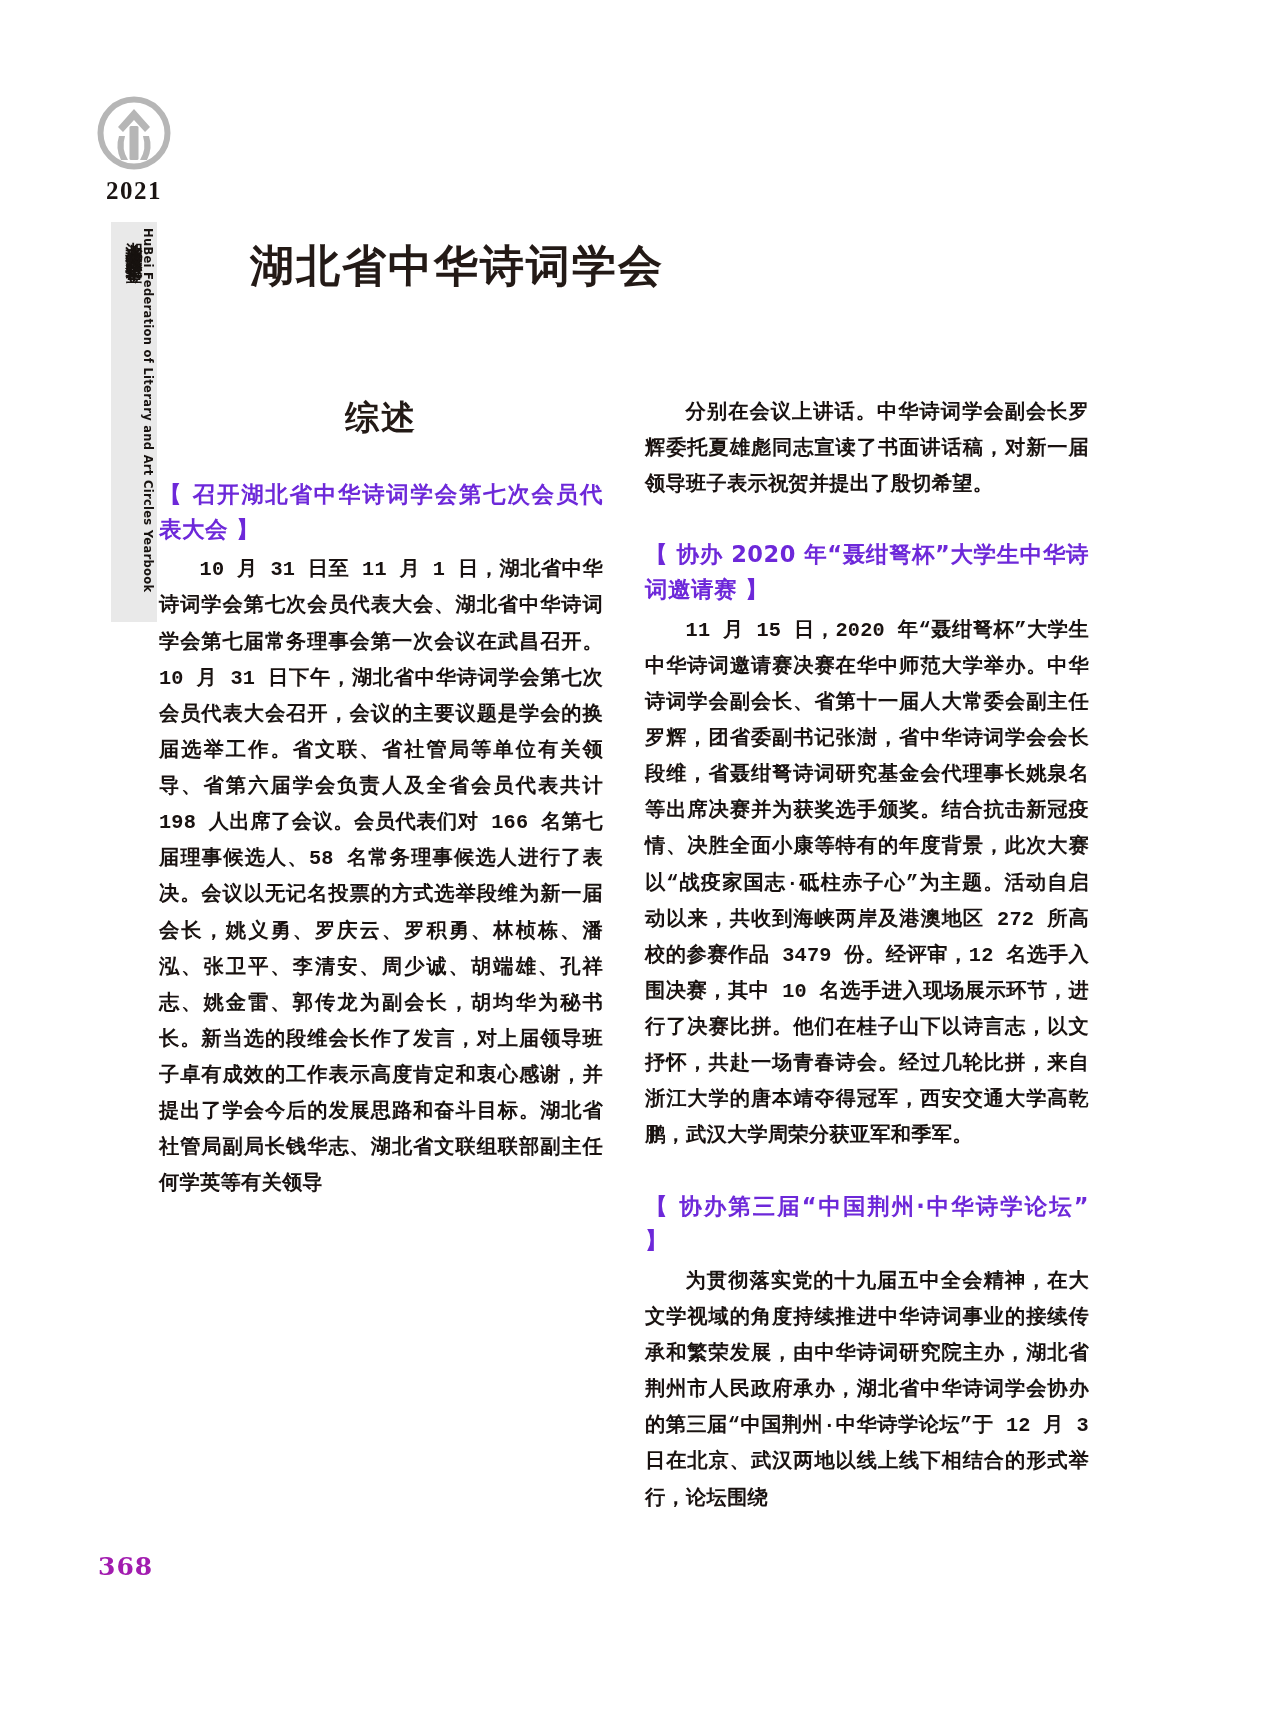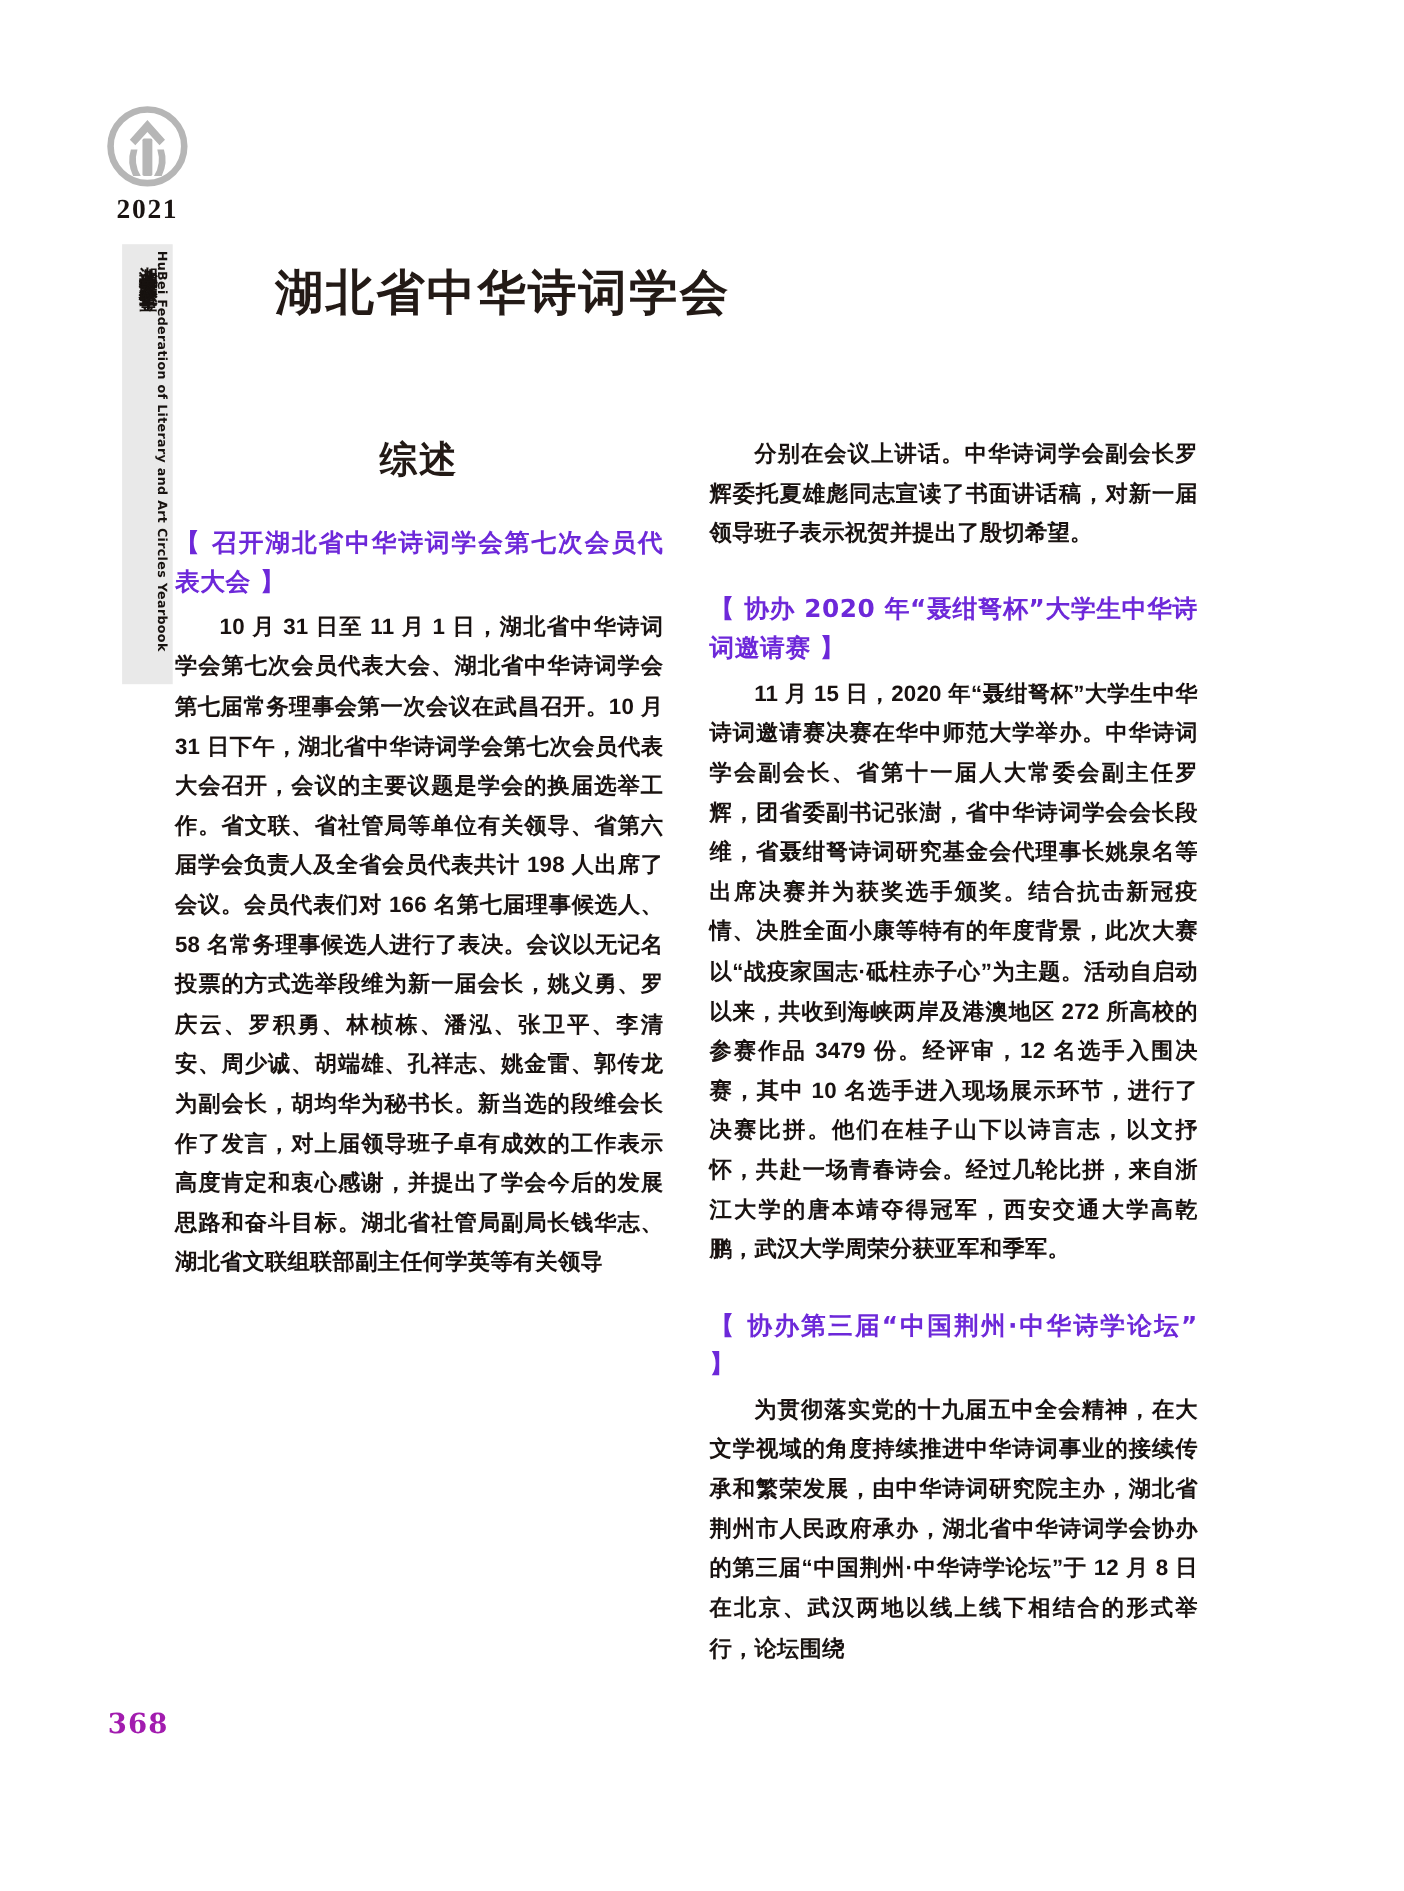--- a/index.html
+++ b/index.html
@@ -115,21 +115,21 @@
     line-height: 1.54;
     letter-spacing: .5px;
     margin: 0 0 6px 0;
     color: #6d28d9;
     text-align: justify;
     text-justify: inter-ideograph;
   }
   .sec-h2.spaced { margin-top: 34px; }
 
   p.body {
-    font-family: Liberation Sans, sans-serif;
+    font-family: Liberation Mono, monospace;
     font-weight: 700;
     font-size: 20.3px;
     line-height: 1.78;
     letter-spacing: .2px;
     margin: 0;
     text-align: justify;
     text-justify: inter-ideograph;
     text-indent: 2em;
     color: #191210;
   }
@@ -184,17 +184,17 @@
 
   <div class="col">
     <p class="body">分别在会议上讲话。中华诗词学会副会长罗辉委托夏雄彪同志宣读了书面讲话稿，对新一届领导班子表示祝贺并提出了殷切希望。</p>
 
     <h3 class="sec-h2 spaced">【 协办 2020 年“聂绀弩杯”大学生中华诗词邀请赛 】</h3>
 
     <p class="body">11 月 15 日，2020 年“聂绀弩杯”大学生中华诗词邀请赛决赛在华中师范大学举办。中华诗词学会副会长、省第十一届人大常委会副主任罗辉，团省委副书记张澍，省中华诗词学会会长段维，省聂绀弩诗词研究基金会代理事长姚泉名等出席决赛并为获奖选手颁奖。结合抗击新冠疫情、决胜全面小康等特有的年度背景，此次大赛以“战疫家国志·砥柱赤子心”为主题。活动自启动以来，共收到海峡两岸及港澳地区 272 所高校的参赛作品 3479 份。经评审，12 名选手入围决赛，其中 10 名选手进入现场展示环节，进行了决赛比拼。他们在桂子山下以诗言志，以文抒怀，共赴一场青春诗会。经过几轮比拼，来自浙江大学的唐本靖夺得冠军，西安交通大学高乾鹏，武汉大学周荣分获亚军和季军。</p>
 
     <h3 class="sec-h2 spaced">【 协办第三届“中国荆州·中华诗学论坛” 】</h3>
 
-    <p class="body">为贯彻落实党的十九届五中全会精神，在大文学视域的角度持续推进中华诗词事业的接续传承和繁荣发展，由中华诗词研究院主办，湖北省荆州市人民政府承办，湖北省中华诗词学会协办的第三届“中国荆州·中华诗学论坛”于 12 月 8 日在北京、武汉两地以线上线下相结合的形式举行，论坛围绕</p>
+    <p class="body">为贯彻落实党的十九届五中全会精神，在大文学视域的角度持续推进中华诗词事业的接续传承和繁荣发展，由中华诗词研究院主办，湖北省荆州市人民政府承办，湖北省中华诗词学会协办的第三届“中国荆州·中华诗学论坛”于 12 月 3 日在北京、武汉两地以线上线下相结合的形式举行，论坛围绕</p>
   </div>
 </div>
 
 <div id="folio">368</div>
 
 </body></html>

